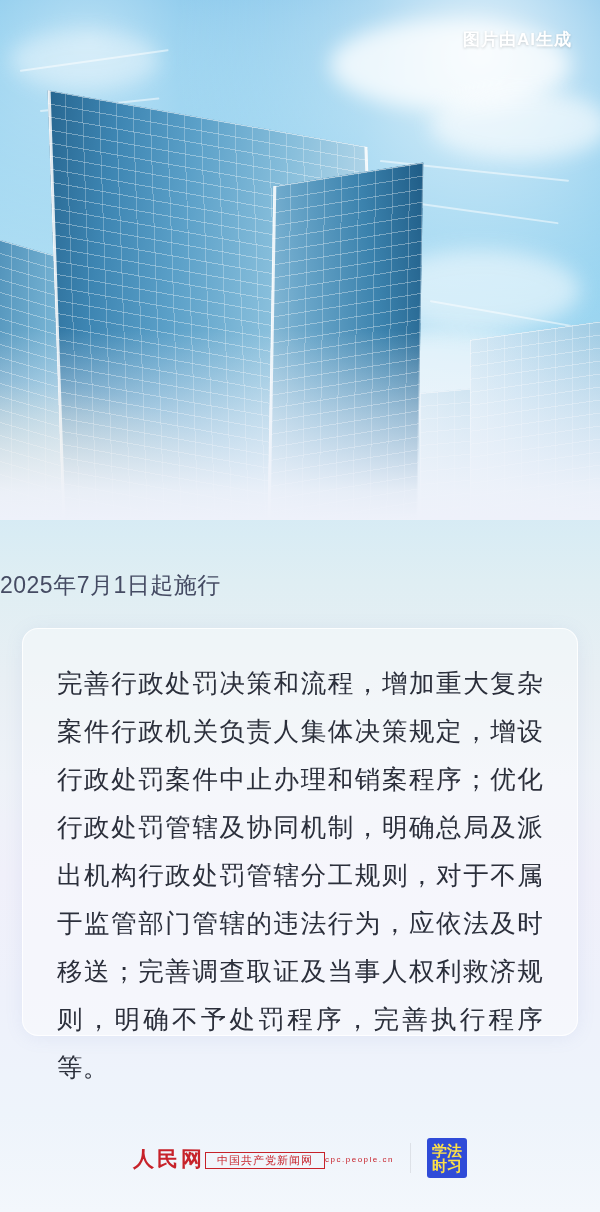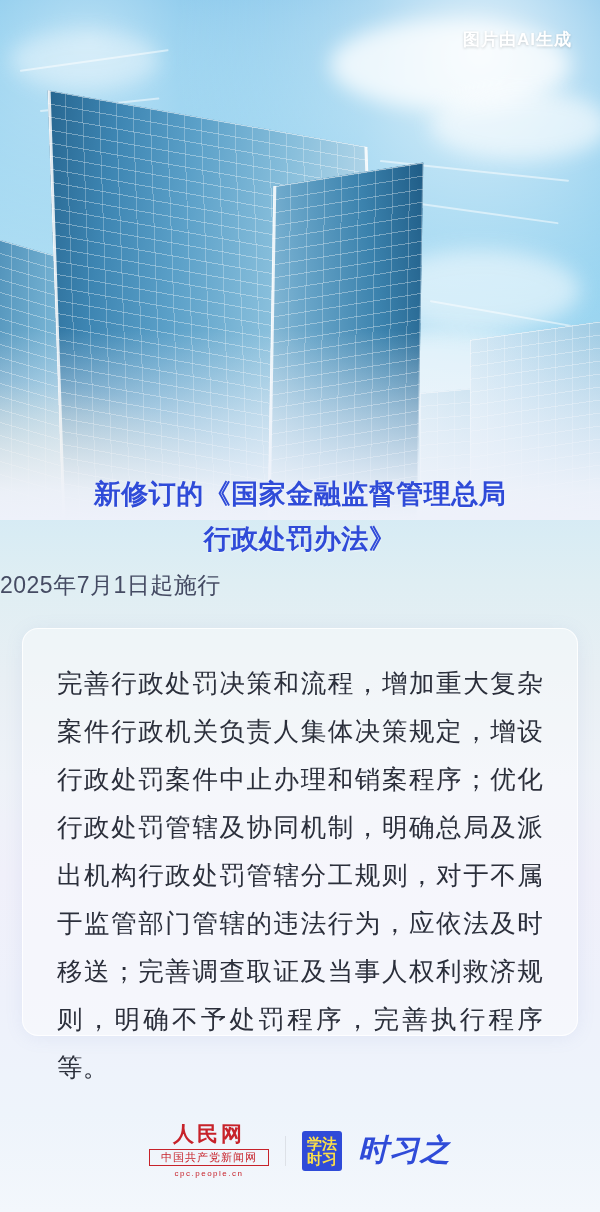--- a/index.html
+++ b/index.html
@@ -208,21 +208,21 @@
     position: absolute;
     left: 0; bottom: 34px;
     width: 600px;
     display: flex;
     align-items: center;
     justify-content: center;
     gap: 16px;
   }
   .logo-people {
     display: flex;
-    flex-direction: column;
+    flex-direction: row;
     align-items: center;
     line-height: 1;
   }
   .lp-main {
     color: #c7222a;
     font-size: 21px;
     font-weight: 700;
     letter-spacing: 3px;
   }
   .lp-sub {
@@ -303,38 +303,33 @@
       <div class="glass"></div>
     </div>
 
     <div class="left-glow"></div>
     <div class="left-glow2"></div>
     <div class="photo-fade"></div>
   </div>
 
   <div class="ai-note">图片由AI生成</div>
 
-  <div class="headline">
-    <span>新修订的《国家金融监督管理总局</span>
-    <span class="l2">行政处罚办法》</span>
-  </div>
 
   <div class="subhead">2025年7月1日起施行</div>
 
   <div class="card">
     <p>完善行政处罚决策和流程，增加重大复杂案件行政机关负责人集体决策规定，增设行政处罚案件中止办理和销案程序；优化行政处罚管辖及协同机制，明确总局及派出机构行政处罚管辖分工规则，对于不属于监管部门管辖的违法行为，应依法及时移送；完善调查取证及当事人权利救济规则，明确不予处罚程序，完善执行程序等。</p>
   </div>
 
   <div class="footer">
     <div class="logo-people">
       <div class="lp-main">人民网</div>
       <div class="lp-sub">中国共产党新闻网</div>
       <div class="lp-url">cpc.people.cn</div>
     </div>
     <div class="divider-dot"></div>
     <div class="logo-xuefa">
       <div>学法</div>
       <div>时习</div>
     </div>
-    <div class="logo-shixi">时习之</div>
   </div>
 
 </div>
 
 </body></html>

